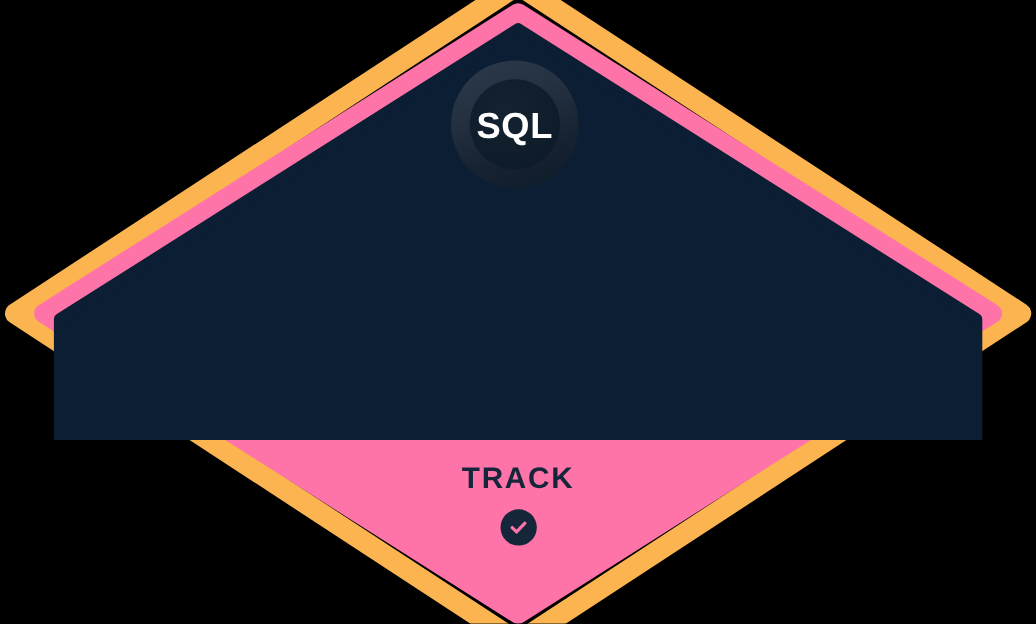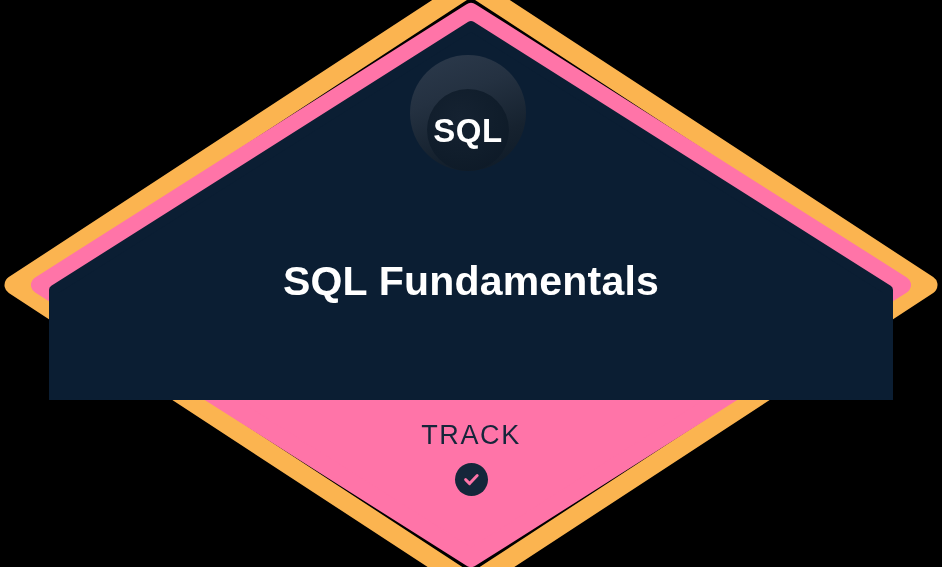--- a/index.html
+++ b/index.html
@@ -36,21 +36,21 @@
   
   #sql-emblem {
     position: absolute;
     left: 410px;
     top: 55px;
     width: 116px;
     height: 116px;
     border-radius: 50%;
     background: linear-gradient(160deg, #2c3a4c 0%, #243141 35%, #16222f 70%, #0d1a27 100%);
     display: flex;
-    align-items: flex-end;
+    align-items: center;
     justify-content: center;
   }
   #sql-emblem-inner {
     width: 82px;
     height: 82px;
     border-radius: 50%;
     background: radial-gradient(circle at 40% 34%, #152231 0%, #101d2b 55%, #0c1825 100%);
     display: flex;
     align-items: center;
     justify-content: center;
@@ -79,21 +79,21 @@
   #completion-block {
     position: absolute;
     left: 0;
     top: 418px;
     width: 942px;
     text-align: center;
   }
   .completion-line {
     color: #15263a;
     font-size: 27px;
-    font-weight: 400;
+    font-weight: 700;
     letter-spacing: 1.6px;
     line-height: 34px;
   }
   #completion-check-badge {
     margin: 11px auto 0 auto;
     width: 33px;
     height: 33px;
     border-radius: 50%;
     background: #15263a;
     display: flex;
@@ -132,21 +132,20 @@
   </svg>
 
   <div class="overlay">
 
     <div id="sql-emblem">
       <div id="sql-emblem-inner">
         <span id="sql-emblem-label">SQL</span>
       </div>
     </div>
 
-    <div id="track-title">SQL Fundamentals</div>
 
     <div id="completion-block">
       <div class="completion-line">TRACK</div>
       <div id="completion-check-badge">
         <svg width="19" height="19" viewBox="0 0 19 19">
           <path d="M 3.6 9.6 L 7.6 13.6 L 15.2 5.6" fill="none" stroke="#ff74a8" stroke-width="2.9" stroke-linecap="round" stroke-linejoin="round"></path>
         </svg>
       </div>
     </div>
 

